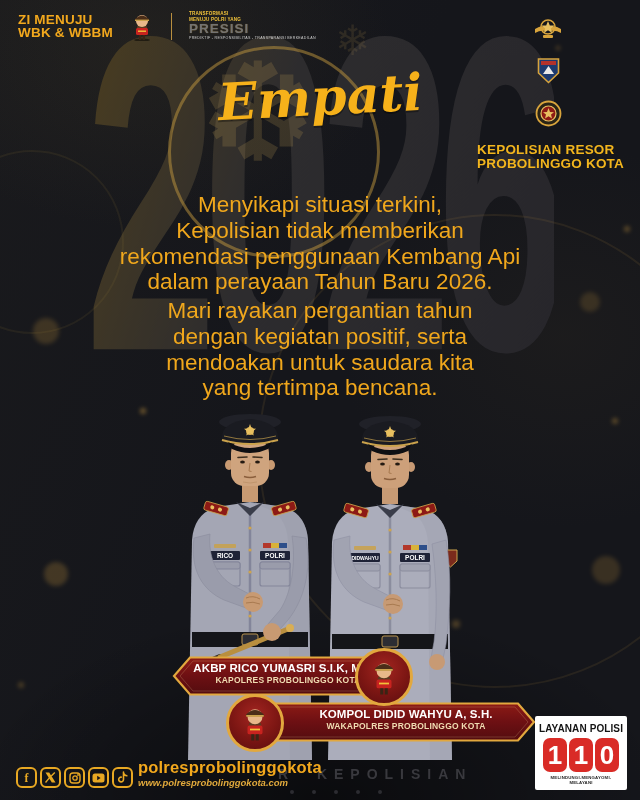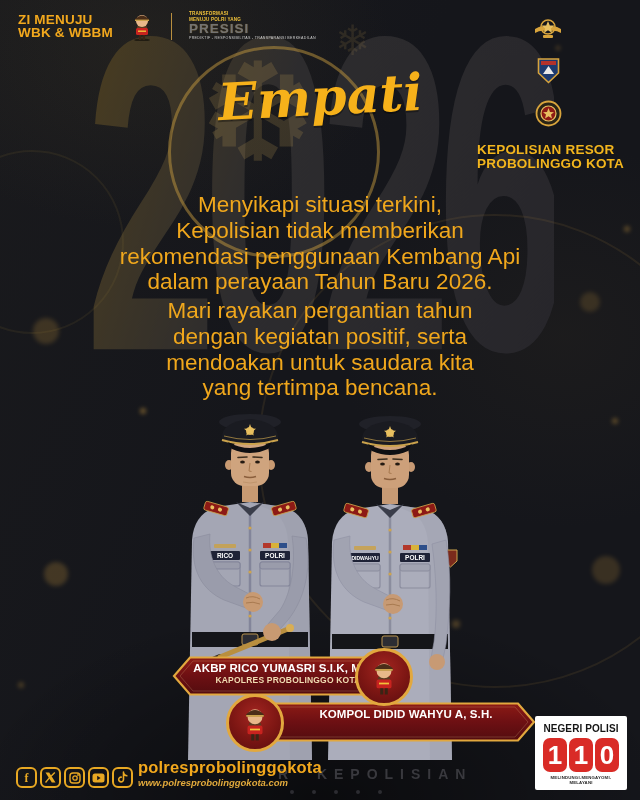--- a/index.html
+++ b/index.html
@@ -350,20 +350,21 @@
         <stop offset="0" stop-color="#8d1a15"></stop>
           <stop offset=".5" stop-color="#6d1013"></stop>
           <stop offset="1" stop-color="#530c0f"></stop>
       </linearGradient>
     </defs>
     <path d="M3 2.5 L272 2.5 L288 21 L272 39.5 L3 39.5 Z" fill="url(#mar2)" stroke="#e2a83e" stroke-width="2.2"></path>
     <path d="M6 6 L269 6 L282 21 L269 36 L6 36 Z" fill="none" stroke="#f3d79a" stroke-width=".6" opacity=".35"></path>
   </svg>
   <div class="np-text" style="left:290px;top:707px;width:232px;">
     <div class="np-line1">KOMPOL DIDID WAHYU A, S.H.</div>
+    <div class="np-line2">WAKAPOLRES PROBOLINGGO KOTA</div>
   </div>
   <div class="badge" style="left:226px;top:694px;">
     <svg width="30" height="38" viewBox="0 0 24 30">
       <rect x="7" y="14" width="10" height="10" rx="3" fill="#5b3a22"></rect>
       <circle cx="12" cy="10" r="6" fill="#e8b88a"></circle>
       <path d="M5 8 Q12 1 19 8 L19 9.5 L5 9.5 Z" fill="#4a2d18"></path>
       <rect x="5" y="8.6" width="14" height="1.4" fill="#caa24c"></rect>
       <rect x="6" y="17" width="12" height="7" rx="1.5" fill="#c8231f"></rect>
       <rect x="8" y="19.5" width="8" height="1.4" fill="#f0c23a"></rect>
       <rect x="9" y="24" width="2.4" height="5" fill="#3a2414"></rect>
@@ -408,21 +409,21 @@
           <path d="M6.5 1 L6.5 8.5 A2.4 2.4 0 1 1 4.2 6.1 M6.5 2 Q7.2 4.4 9.8 4.8" fill="none" stroke="#e8a823" stroke-width="1.6" stroke-linecap="round"></path>
         </svg>
     </div>
   </div>
   <div class="abs handle-wrap">
     <div class="handle">polresprobolinggokota</div>
     <div class="website">www.polresprobolinggokota.com</div>
   </div>
 
   <div class="abs service-box">
-    <div class="service-label">NEGERI POLISI</div>
+    <div class="service-label">LAYANAN POLISI</div>
     <div class="service-digits">
       <div class="digit">1</div>
       <div class="digit">1</div>
       <div class="digit">0</div>
     </div>
     <div class="service-tagline">MELINDUNGI-MENGAYOMI-MELAYANI</div>
   </div>
 
 </div>
 

